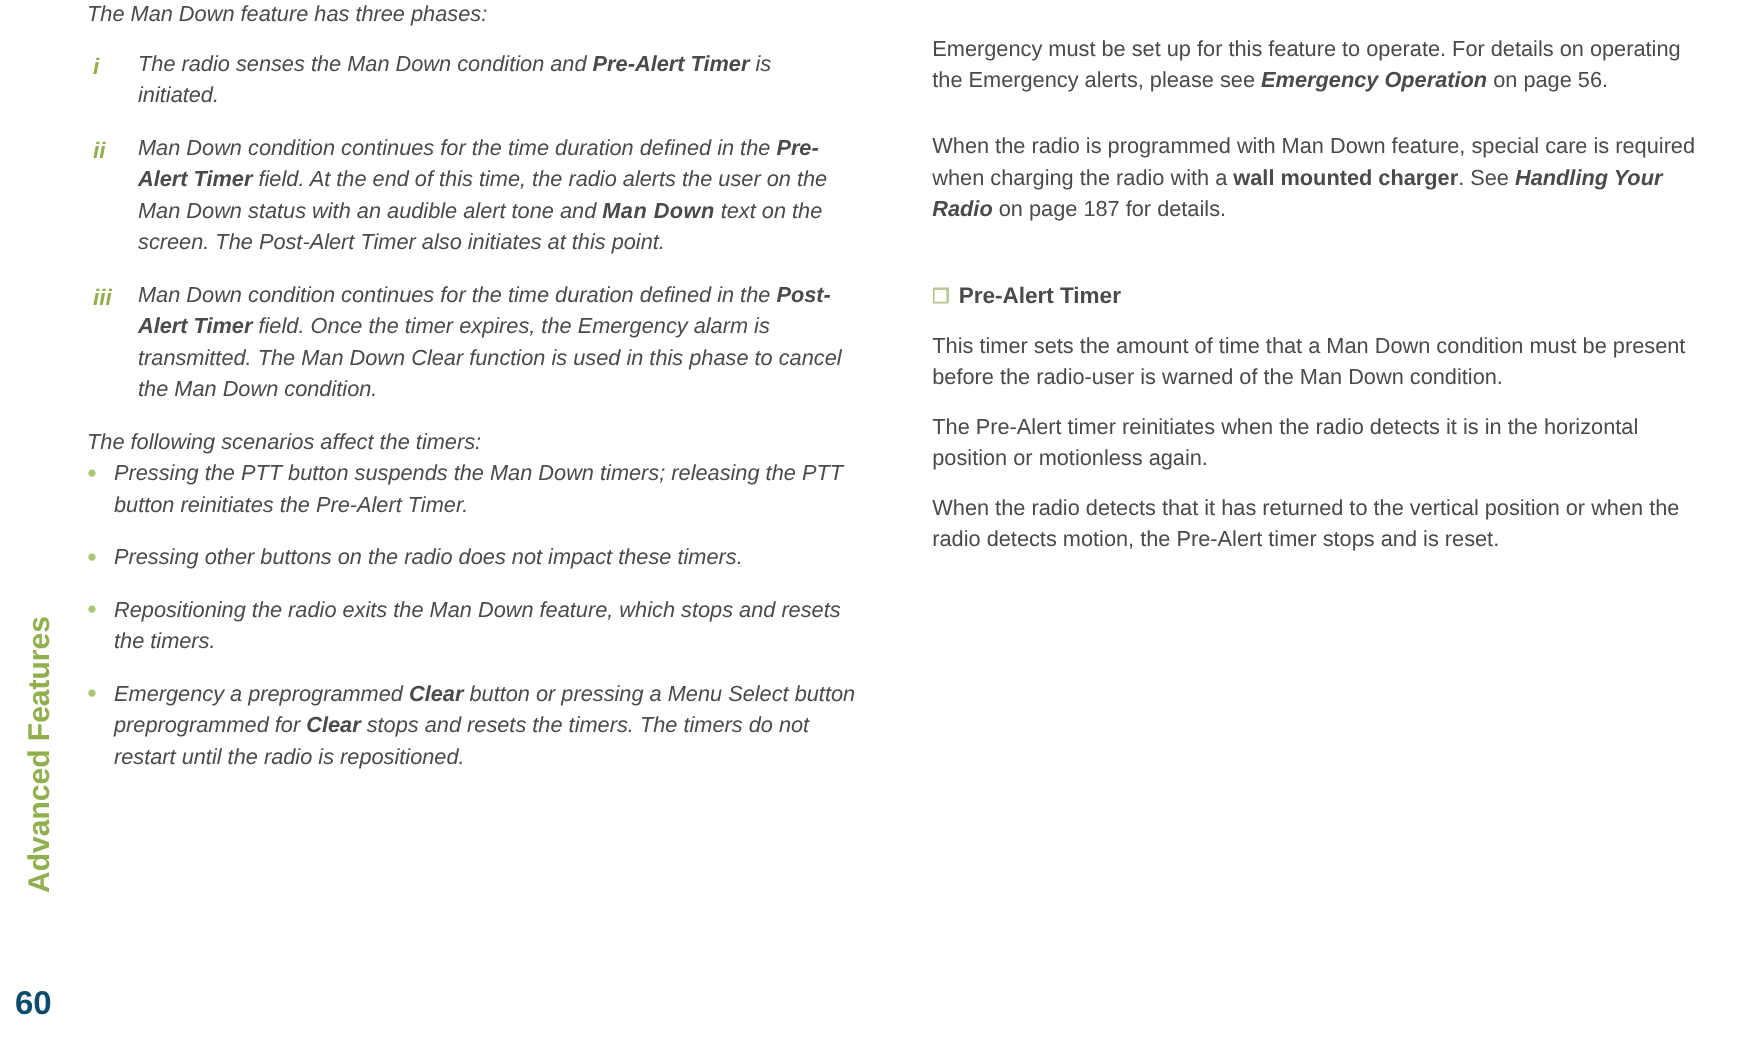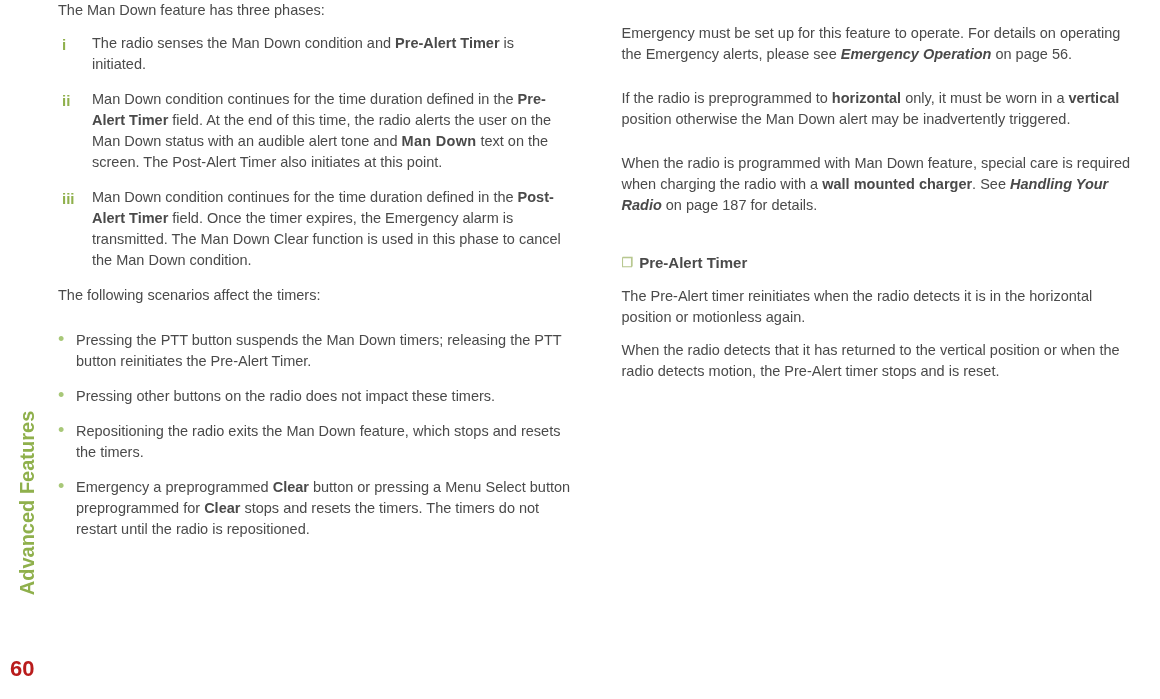--- a/index.html
+++ b/index.html
@@ -28,38 +28,38 @@
       transform-origin: center;
       color: #8fb04c;
       font-weight: bold;
       font-size: 20px;
       white-space: nowrap;
     }
     .page-number {
       position: absolute;
       left: 10px;
       bottom: 14px;
-      color: #b91c1c;
+      color: #0c4a6e;
       font-weight: bold;
       font-size: 22px;
     }
     .content {
       position: absolute;
       left: 58px;
       top: 0;
       right: 25px;
       bottom: 0;
       display: flex;
       gap: 40px;
     }
     .col {
       flex: 1;
       min-width: 0;
     }
-    .col-left { padding-right: 5px; }
+    .col-left { padding-right: 5px; font-style: italic; }
     .col-right { padding-left: 5px; }
     p { margin-bottom: 12px; }
     .phase-intro { margin-bottom: 12px; }
     ol.roman {
       list-style: none;
       margin-bottom: 14px;
     }
     ol.roman li {
       display: flex;
       margin-bottom: 14px;
@@ -68,21 +68,21 @@
     ol.roman .num {
       color: #8fb04c;
       font-weight: bold;
       font-size: 15px;
       min-width: 30px;
       flex-shrink: 0;
       text-align: left;
       padding-top: 1px;
     }
     ol.roman .txt { flex: 1; }
-    .scenarios-intro { margin-bottom: 24px; }
+    .scenarios-intro { margin-bottom: 0; }
     ul.bullets {
       list-style: none;
     }
     ul.bullets li {
       display: flex;
       margin-bottom: 14px;
     }
     ul.bullets .dot {
       color: #a8c878;
       font-size: 18px;
@@ -178,29 +178,27 @@
     </ul>
   </div>
 
   <div class="col col-right">
     <div class="note-block">
       <div class="note-body">
         <p>
           <span>Emergency must be set up for this feature to operate. For details on operating the Emergency alerts, please see </span><span class="bolditalic">Emergency Operation</span><span> on page 56.</span>
         </p>
         <p>
-          <span>If the radio is preprogrammed to </span><b>horizontal</b><span> only, it must be worn in a </span><b>vertical</b><span> position otherwise the Man Down alert may be inadvertently triggered.</span>
-        </p>
-        <p>
           <span>When the radio is programmed with Man Down feature, special care is required when charging the radio with a </span><b>wall mounted charger</b><span>. See </span><span class="bolditalic">Handling Your Radio</span><span> on page 187 for details.</span>
         </p>
       </div>
     </div>
 
     <div class="subheading">
       <span class="subheading-icon">❐</span>
       <span>Pre-Alert Timer</span>
     </div>
 
+    <p>This timer sets the amount of time that a Man Down condition must be present before the radio-user is warned of the Man Down condition.</p>
     <p>The Pre-Alert timer reinitiates when the radio detects it is in the horizontal position or motionless again.</p>
     <p>When the radio detects that it has returned to the vertical position or when the radio detects motion, the Pre-Alert timer stops and is reset.</p>
   </div>
 </div>
 
 </body></html>

